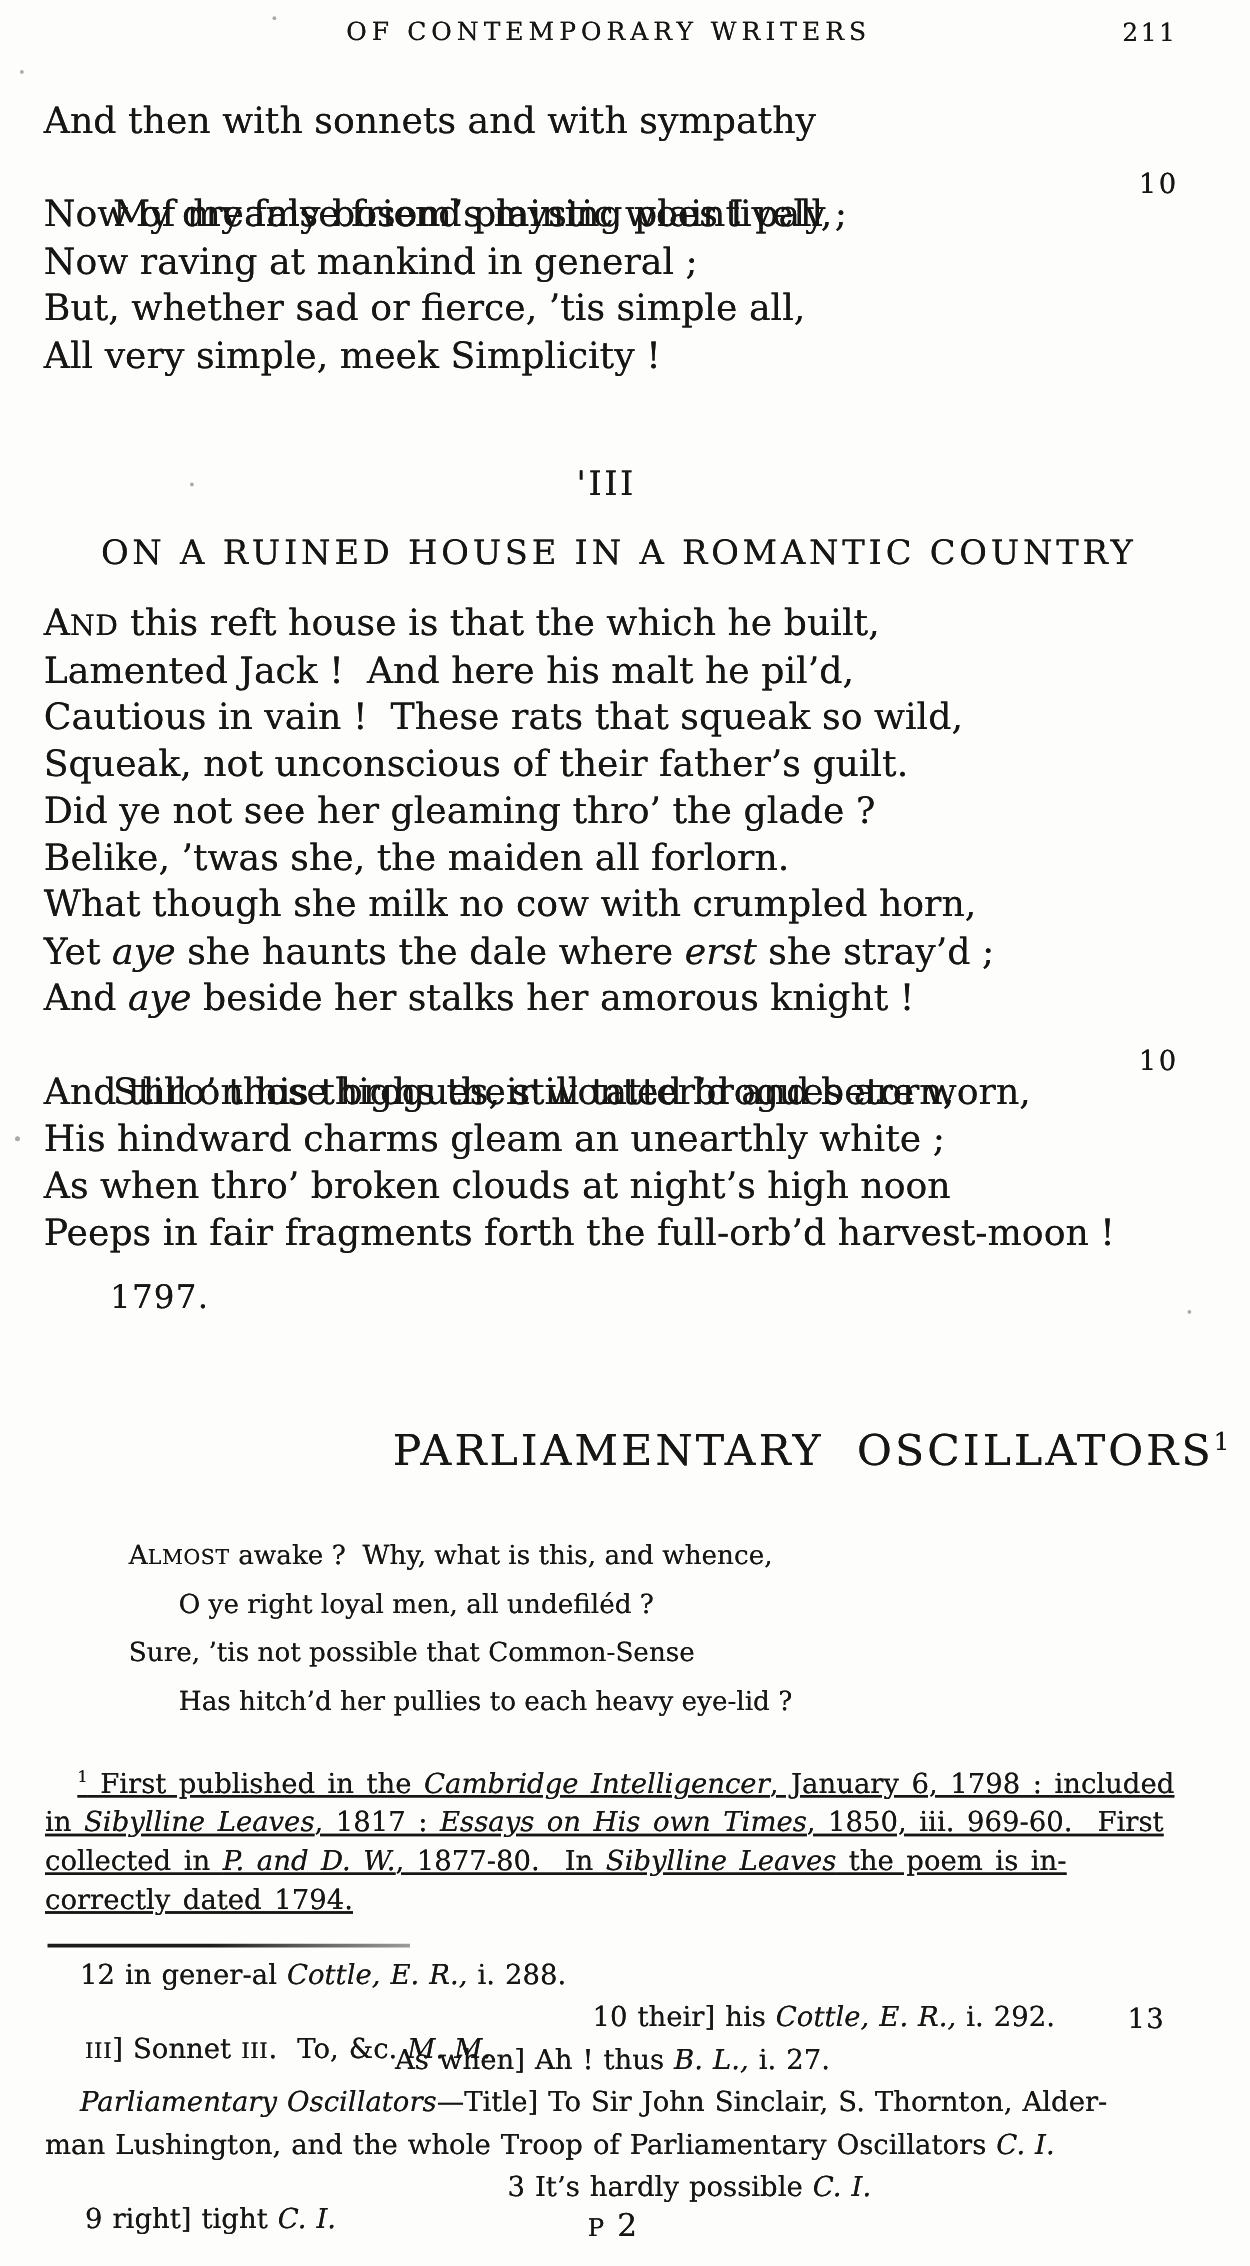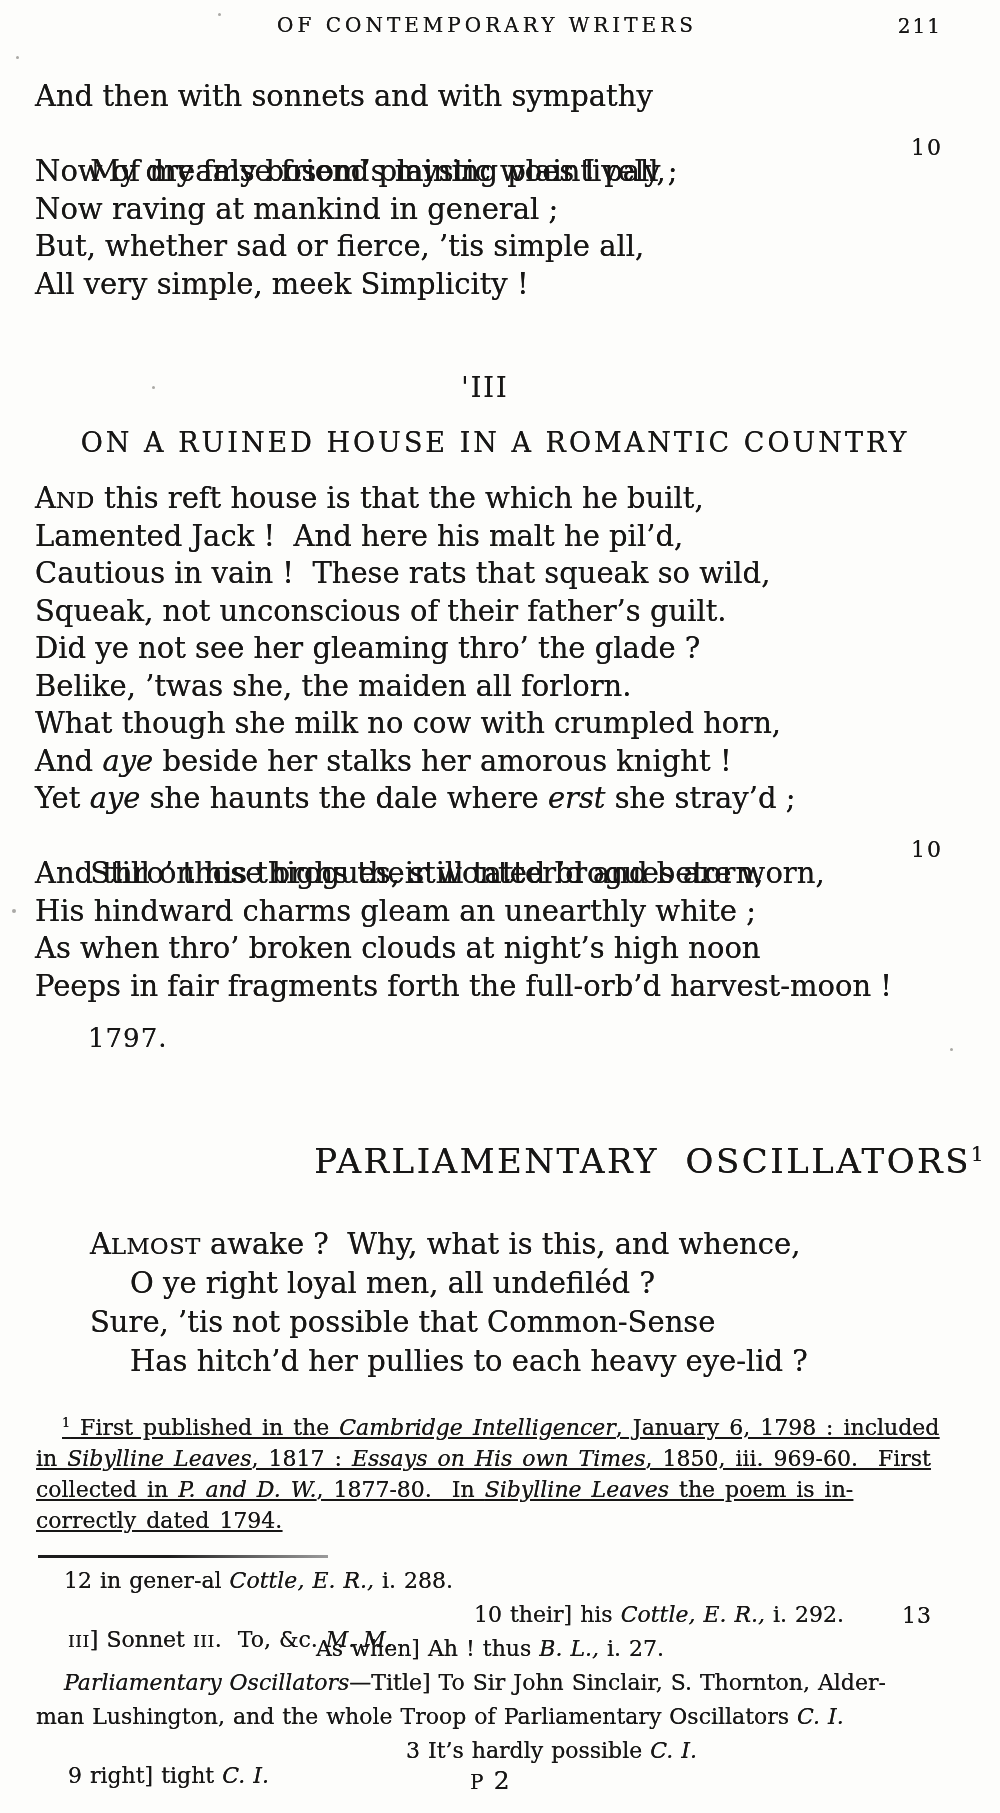--- a/index.html
+++ b/index.html
@@ -33,21 +33,21 @@
 
   .section-numeral { position: absolute; top: 372px; left: 0; right: 30px;
                      text-align: center; font-size: 27px; letter-spacing: 2px; white-space: pre; }
   .section-title   { position: absolute; top: 427px; left: 0; right: 10px;
                      text-align: center; font-size: 27px; letter-spacing: 3px; white-space: pre; }
   .poem-date { position: absolute; top: 1023px; left: 88px; font-size: 26px; letter-spacing: 1px; }
 
   .poem3-title { position: absolute; top: 1141px; left: 0; right: 14px; text-align: right;
                  font-size: 34px; letter-spacing: 2.5px; white-space: pre; }
 
-  .stanza { position: absolute; left: 90px; top: 1225px; width: 860px; font-size: 29px; }
+  .stanza { position: absolute; left: 103px; top: 1225px; width: 860px; font-size: 21px; }
   .stanza .line { line-height: 39px; height: 39px; }
   .stanza .indent { padding-left: 40px; }
 
   
   .footnote { position: absolute; left: 36px; top: 1412px; width: 908px;
               font-size: 22px; word-spacing: 3px; }
   .footnote .line { line-height: 31px; height: 31px; text-decoration: underline; }
   .footnote .fn-first { text-indent: 26px; }
 
   .rule { position: absolute; top: 1555px; left: 38px; width: 290px; height: 3px;
@@ -93,22 +93,22 @@
   <div class="section-title">ON A RUINED HOUSE IN A ROMANTIC COUNTRY</div>
 
   <div class="poem poem2">
     <div class="line"><span>A</span><span class="sc">ND</span><span> this reft house is that the which he built,</span></div>
     <div class="line"><span>Lamented Jack !  And here his malt he pil’d,</span></div>
     <div class="line"><span>Cautious in vain !  These rats that squeak so wild,</span></div>
     <div class="line"><span>Squeak, not unconscious of their father’s guilt.</span></div>
     <div class="line"><span>Did ye not see her gleaming thro’ the glade ?</span></div>
     <div class="line"><span>Belike, ’twas she, the maiden all forlorn.</span></div>
     <div class="line"><span>What though she milk no cow with crumpled horn,</span></div>
+    <div class="line"><span>Yet </span><span class="it">aye</span><span> she haunts the dale where </span><span class="it">erst</span><span> she stray’d ;</span></div>
     <div class="line"><span>And </span><span class="it">aye</span><span> beside her stalks her amorous knight !</span></div>
-    <div class="line"><span>Yet </span><span class="it">aye</span><span> she haunts the dale where </span><span class="it">erst</span><span> she stray’d ;</span></div>
     <div class="line">
       <span><span>Still on his thighs their wonted brogues are worn,</span></span>
       <span class="lineno">10</span>
     </div>
     <div class="line"><span>And thro’ those brogues, still tatter’d and betorn,</span></div>
     <div class="line"><span>His hindward charms gleam an unearthly white ;</span></div>
     <div class="line"><span>As when thro’ broken clouds at night’s high noon</span></div>
     <div class="line"><span>Peeps in fair fragments forth the full-orb’d harvest-moon !</span></div>
   </div>
   <div class="poem-date">1797.</div>

